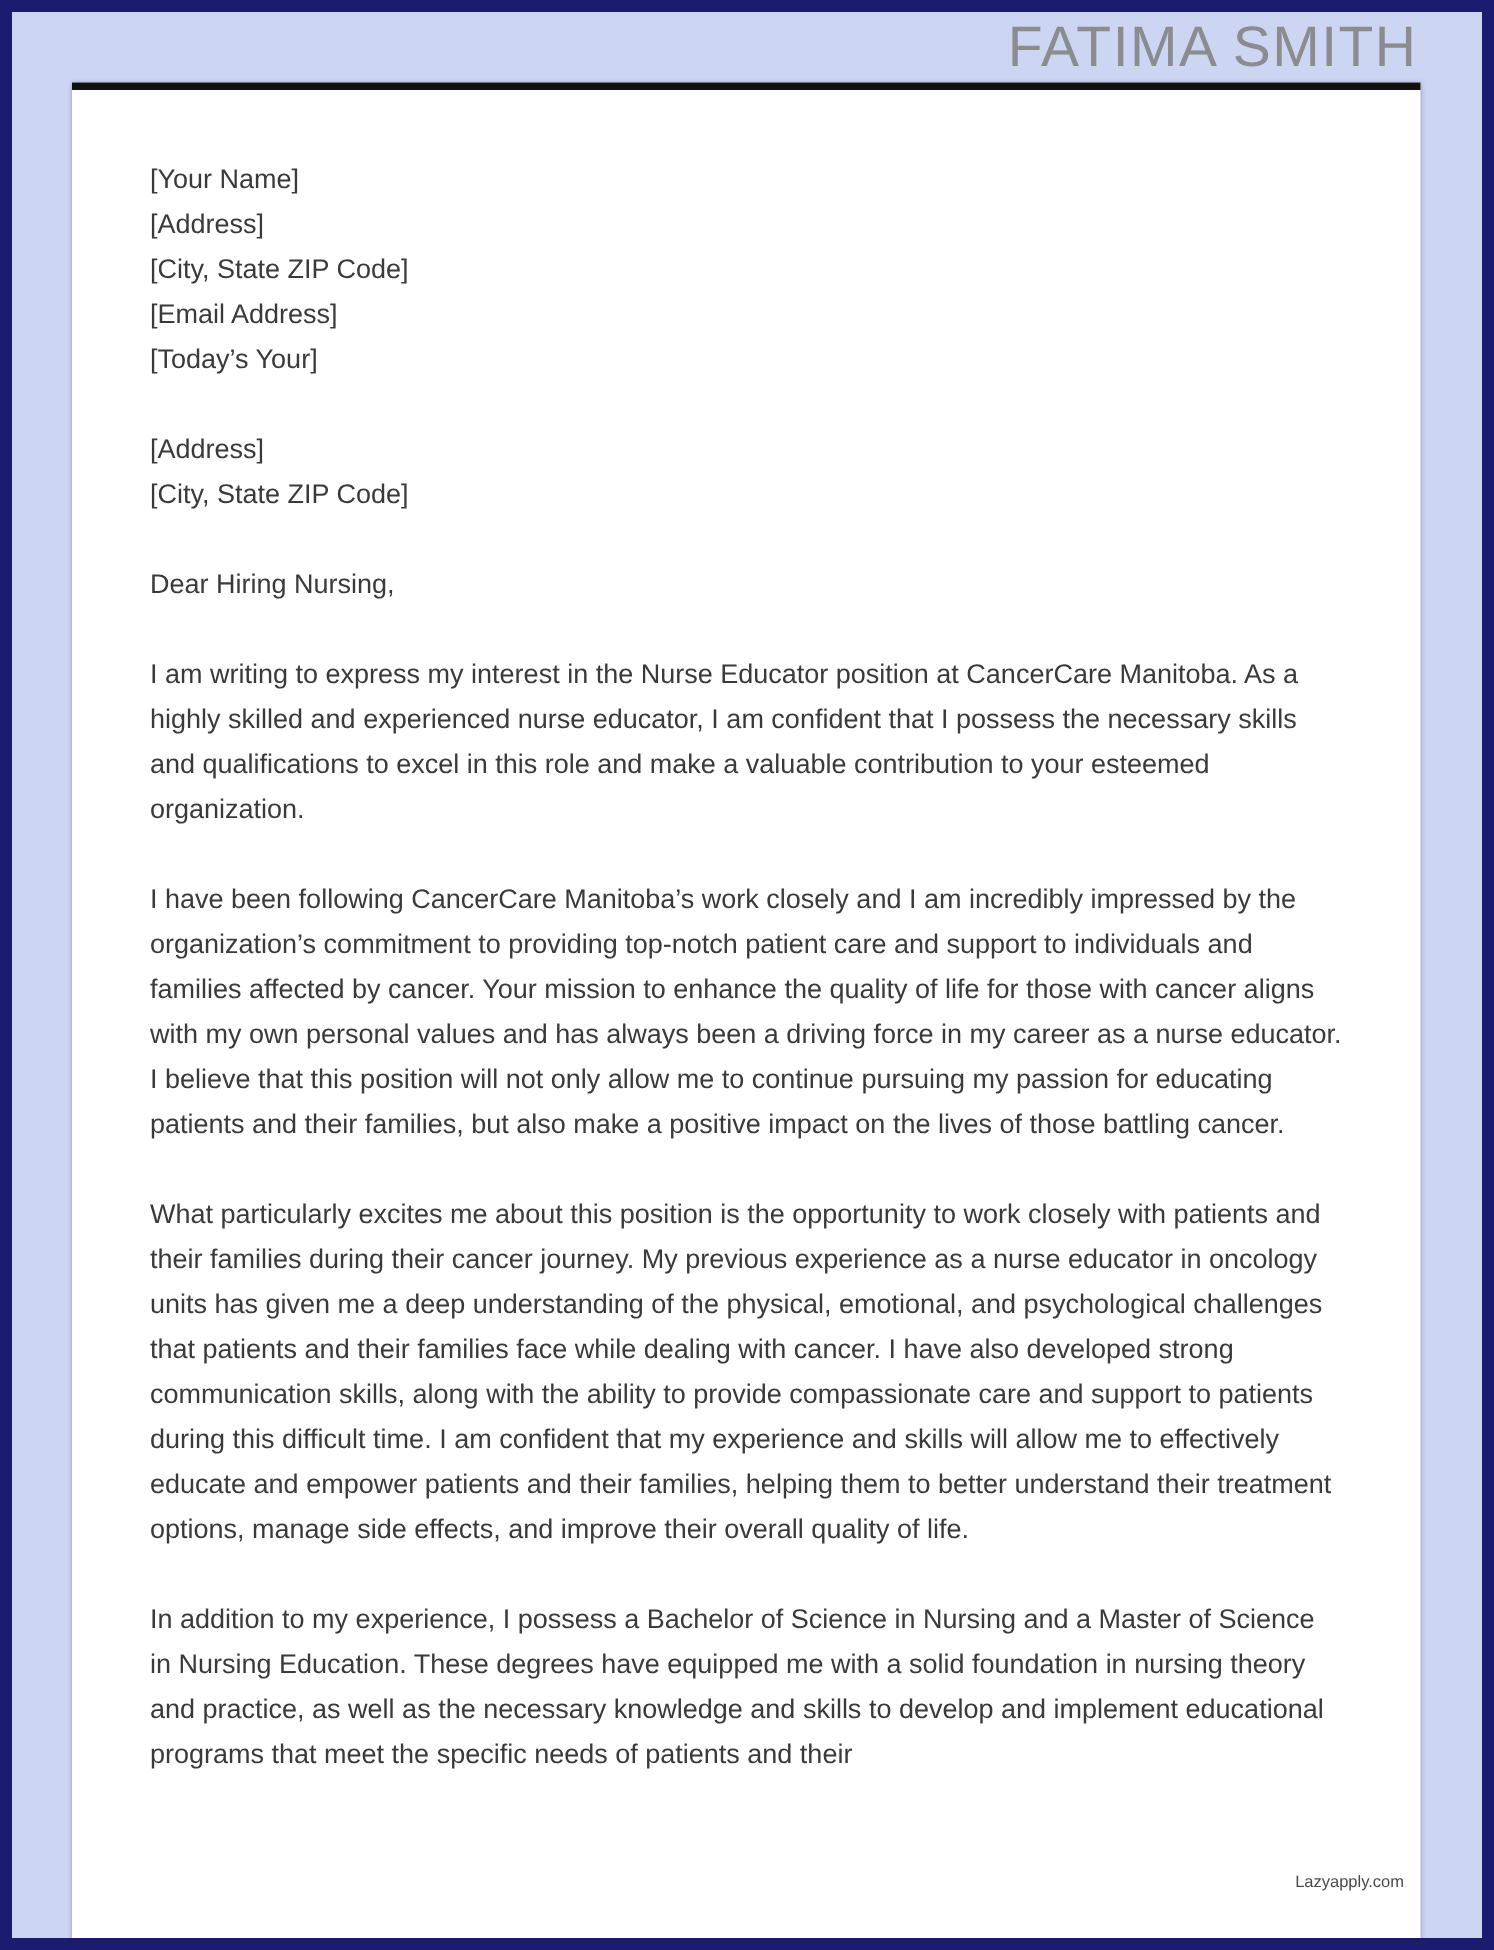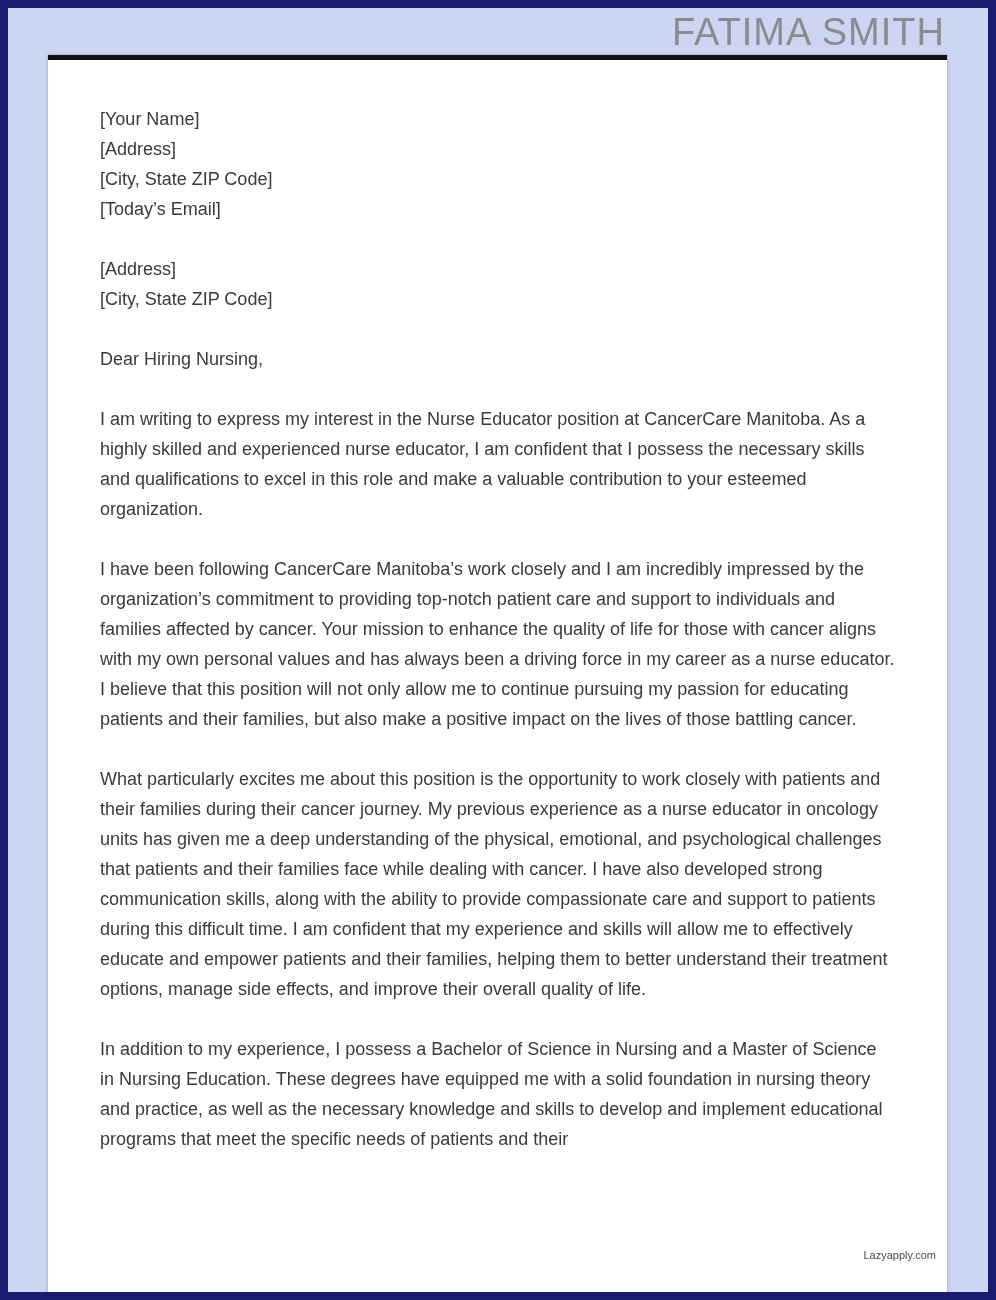--- a/index.html
+++ b/index.html
@@ -74,21 +74,22 @@
 
 <div class="header-name">FATIMA SMITH</div>
 
 <div class="paper">
   <div class="letter">
 
     <div class="addr-block">
         <div class="line">[Your Name]</div>
         <div class="line">[Address]</div>
         <div class="line">[City, State ZIP Code]</div>
-        <div class="line">[Today’s Email]</div>
+        <div class="line">[Email Address]</div>
+        <div class="line">[Today’s Your]</div>
       </div>
 
     <div class="addr-block">
         <div class="line">[Address]</div>
         <div class="line">[City, State ZIP Code]</div>
       </div>
 
     <p class="salutation">Dear Hiring Nursing,</p>
 
     <div class="paragraphs">

